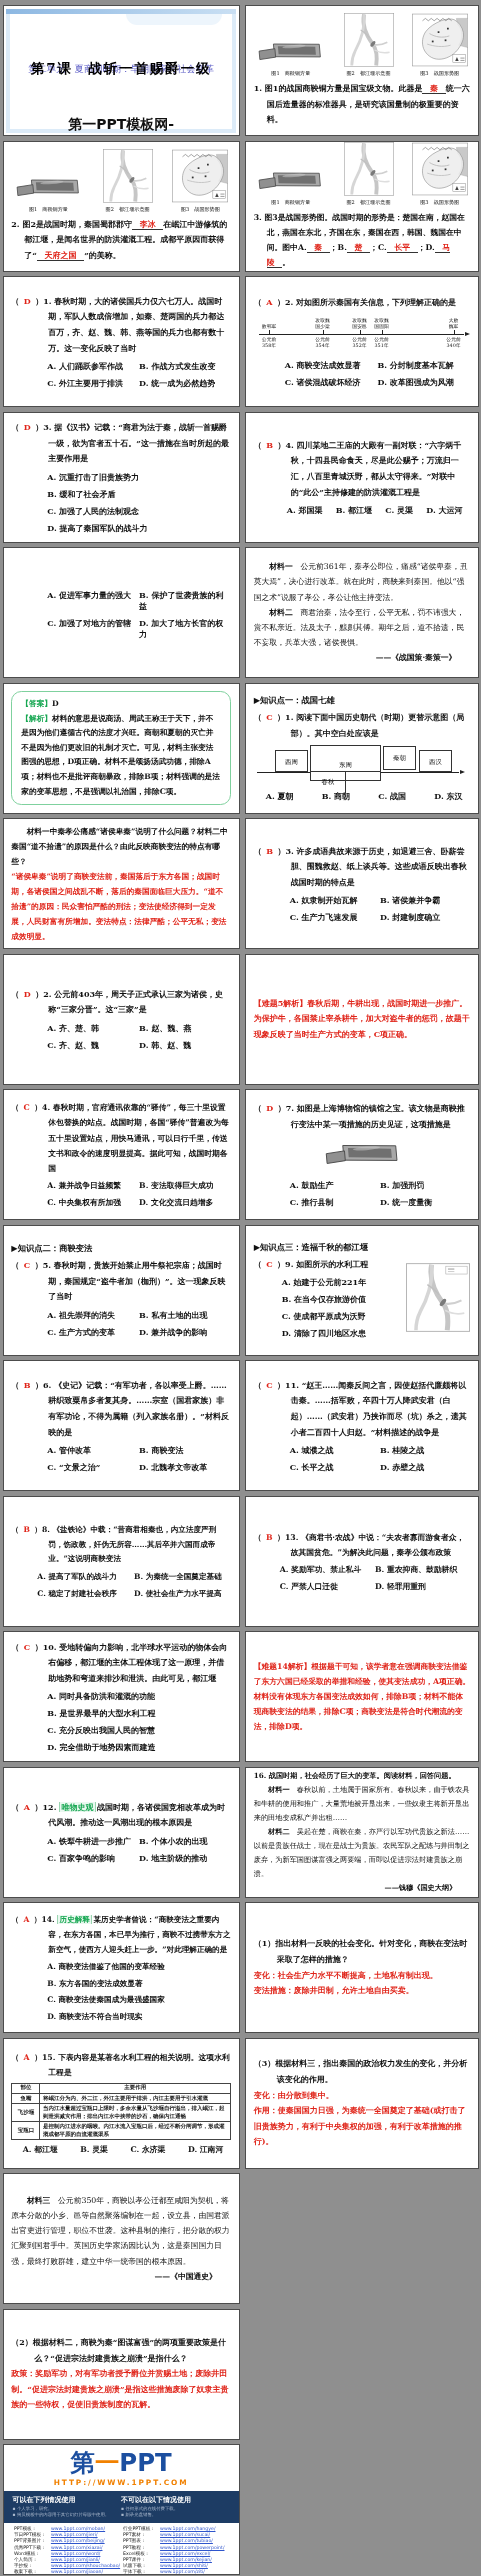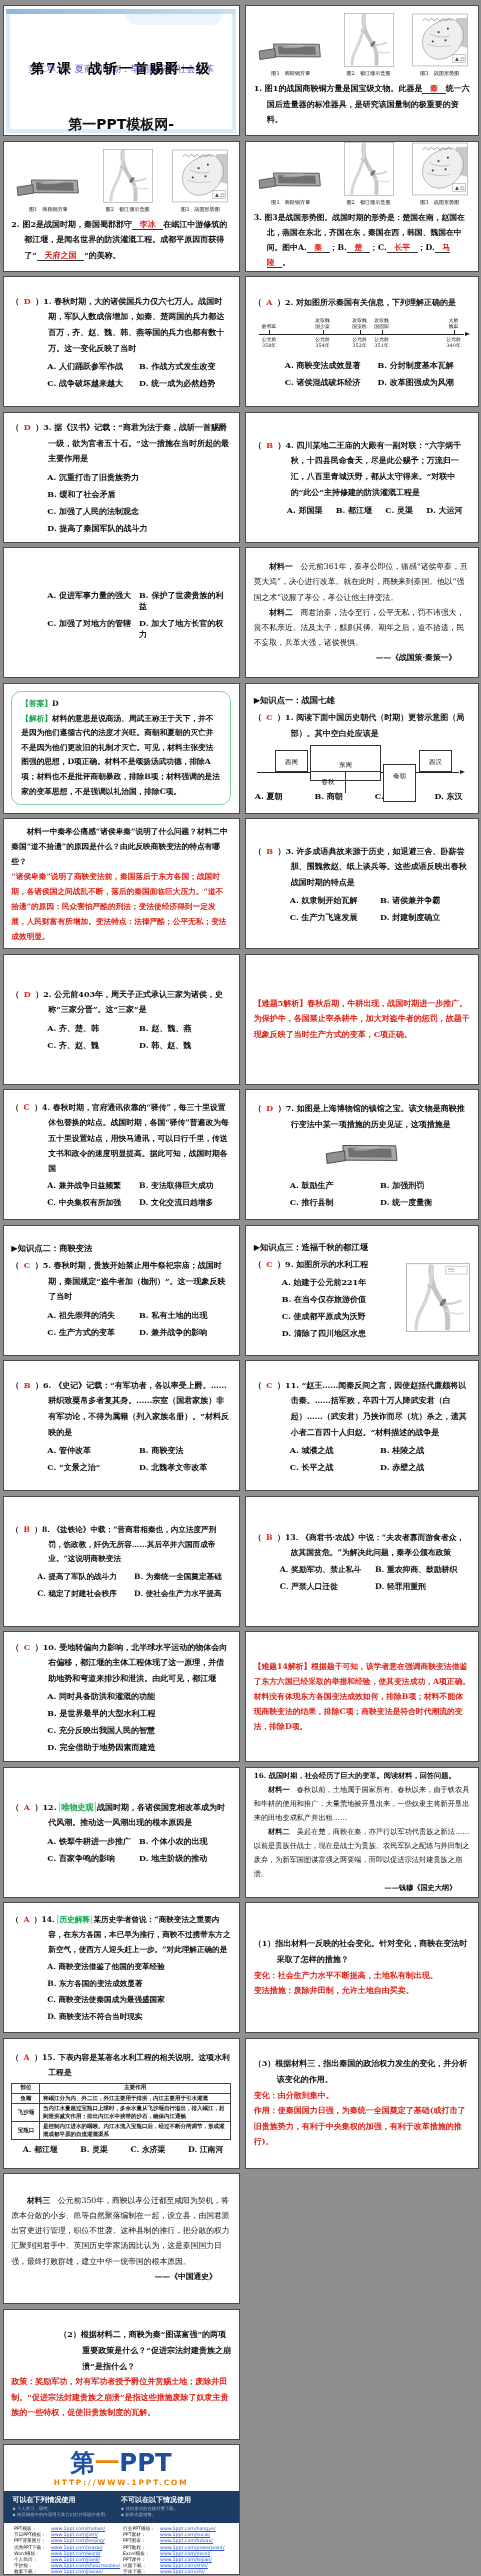--- a/index.html
+++ b/index.html
@@ -164,21 +164,21 @@
             </div>
             <div class="fq"><span>2. 图2是战国时期，秦国蜀郡郡守</span><span class="fill">李冰</span><span>在岷江中游修筑的都江堰，是闻名世界的防洪灌溉工程。成都平原因而获得了“</span><span class="fill">天府之国</span><span>”的美称。</span></div>
           </div>
         </div>
         <div class="block">
           <div class="binner">
             <div class="q"><span class="prn">（</span><span class="ansr">D</span><span class="prn">）</span><span class="qnum">1.</span> 春秋时期，大的诸侯国兵力仅六七万人。战国时期，军队人数成倍增加，如秦、楚两国的兵力都达百万，齐、赵、魏、韩、燕等国的兵力也都有数十万。这一变化反映了当时</div>
             <div class="opts grid">
               <div class="opt">A. 人们踊跃参军作战</div>
               <div class="opt">B. 作战方式发生改变</div>
-              <div class="opt">C. 战争破坏越来越大</div>
+              <div class="opt">C. 外江主要用于排洪</div>
               <div class="opt">D. 统一成为必然趋势</div>
             </div>
           </div>
         </div>
         <div class="block">
           <div class="binner" style="font-size:8px">
             <div class="q"><span class="prn">（</span><span class="ansr">D</span><span class="prn">）</span><span class="qnum">3.</span> 据《汉书》记载：“商君为法于秦，战斩一首赐爵一级，欲为官者五十石。”这一措施在当时所起的最主要作用是</div>
             <div class="opts stack">
               <div class="opt">A. 沉重打击了旧贵族势力</div>
               <div class="opt">B. 缓和了社会矛盾</div>
@@ -332,21 +332,21 @@
           </div>
         </div>
         <div class="block">
           <div class="binner" style="font-size:7.8px">
             <div class="para kai" style="text-indent:2em;"><span style="font-weight:bold">材料三　</span><span>公元前350年，商鞅以孝公迁都至咸阳为契机，将原本分散的小乡、邑等自然聚落编制在一起，设立县，由国君派出官吏进行管理，职位不世袭。这种县制的推行，把分散的权力汇聚到国君手中。英国历史学家汤因比认为，这是秦国国力日强，最终打败群雄，建立中华一统帝国的根本原因。</span></div>
             <div class="src">——《中国通史》</div>
           </div>
         </div>
         <div class="block">
           <div class="binner" style="font-size:8px">
-            <div class="para" style="padding-left:23px;text-indent:-23px;margin-left:48px;"><span>（2）根据材料二，商鞅为秦“图谋富强”的两项重要政策是什么？“促进宗法封建贵族之崩溃”是指什么？</span></div>
+            <div class="para" style="padding-left:23px;text-indent:-23px;"><span>（2）根据材料二，商鞅为秦“图谋富强”的两项重要政策是什么？“促进宗法封建贵族之崩溃”是指什么？</span></div>
             <div class="para redp"><span>政策：奖励军功，对有军功者授予爵位并赏赐土地；废除井田制。“促进宗法封建贵族之崩溃”是指这些措施废除了奴隶主贵族的一些特权，促使旧贵族制度的瓦解。</span></div>
           </div>
         </div>
       </div>
     <div class="block fblock">
       <div class="flogo"><span class="fb">第</span><span class="fo">一</span><span class="fb">PPT</span></div>
       <div class="furl">HTTP://WWW.1PPT.COM</div>
       <div class="fnavy">
         <div class="fcol">
           <div class="ftit">可以在下列情况使用</div>
@@ -552,24 +552,24 @@
               <div class="dyn-line"></div>
               <div class="dyn-arrow"></div>
               <div class="dbox" style="left:19px;top:6.4px;width:33px;height:22px;line-height:22px">西周</div>
               <div class="dbox" style="left:54px;top:1.3px;width:71px;height:36px">
                 <div class="d2t">东周</div>
                 <div class="d2b">
                   <div class="d2c">春秋</div>
                   <div class="d2c"></div>
                 </div>
               </div>
-              <div class="dbox" style="left:127px;top:20px;width:33px;height:38px;line-height:22px">秦朝</div>
+              <div class="dbox" style="left:127px;top:2px;width:33px;height:24px;line-height:22px">秦朝</div>
               <div class="dbox" style="left:163px;top:6.4px;width:33px;height:22px;line-height:22px">西汉</div>
             </div>
-            <div class="opts row" style="margin-left:1px">
+            <div class="opts row" style="margin-left:12px">
               <div class="opt">A. 夏朝</div>
               <div class="opt">B. 商朝</div>
               <div class="opt">C. 战国</div>
               <div class="opt">D. 东汉</div>
             </div>
           </div>
         </div>
         <div class="block">
           <div class="binner">
             <div class="q"><span class="prn">（</span><span class="ansr">B</span><span class="prn">）</span><span class="qnum">3.</span> 许多成语典故来源于历史，如退避三舍、卧薪尝胆、围魏救赵、纸上谈兵等。这些成语反映出春秋战国时期的特点是</div>

